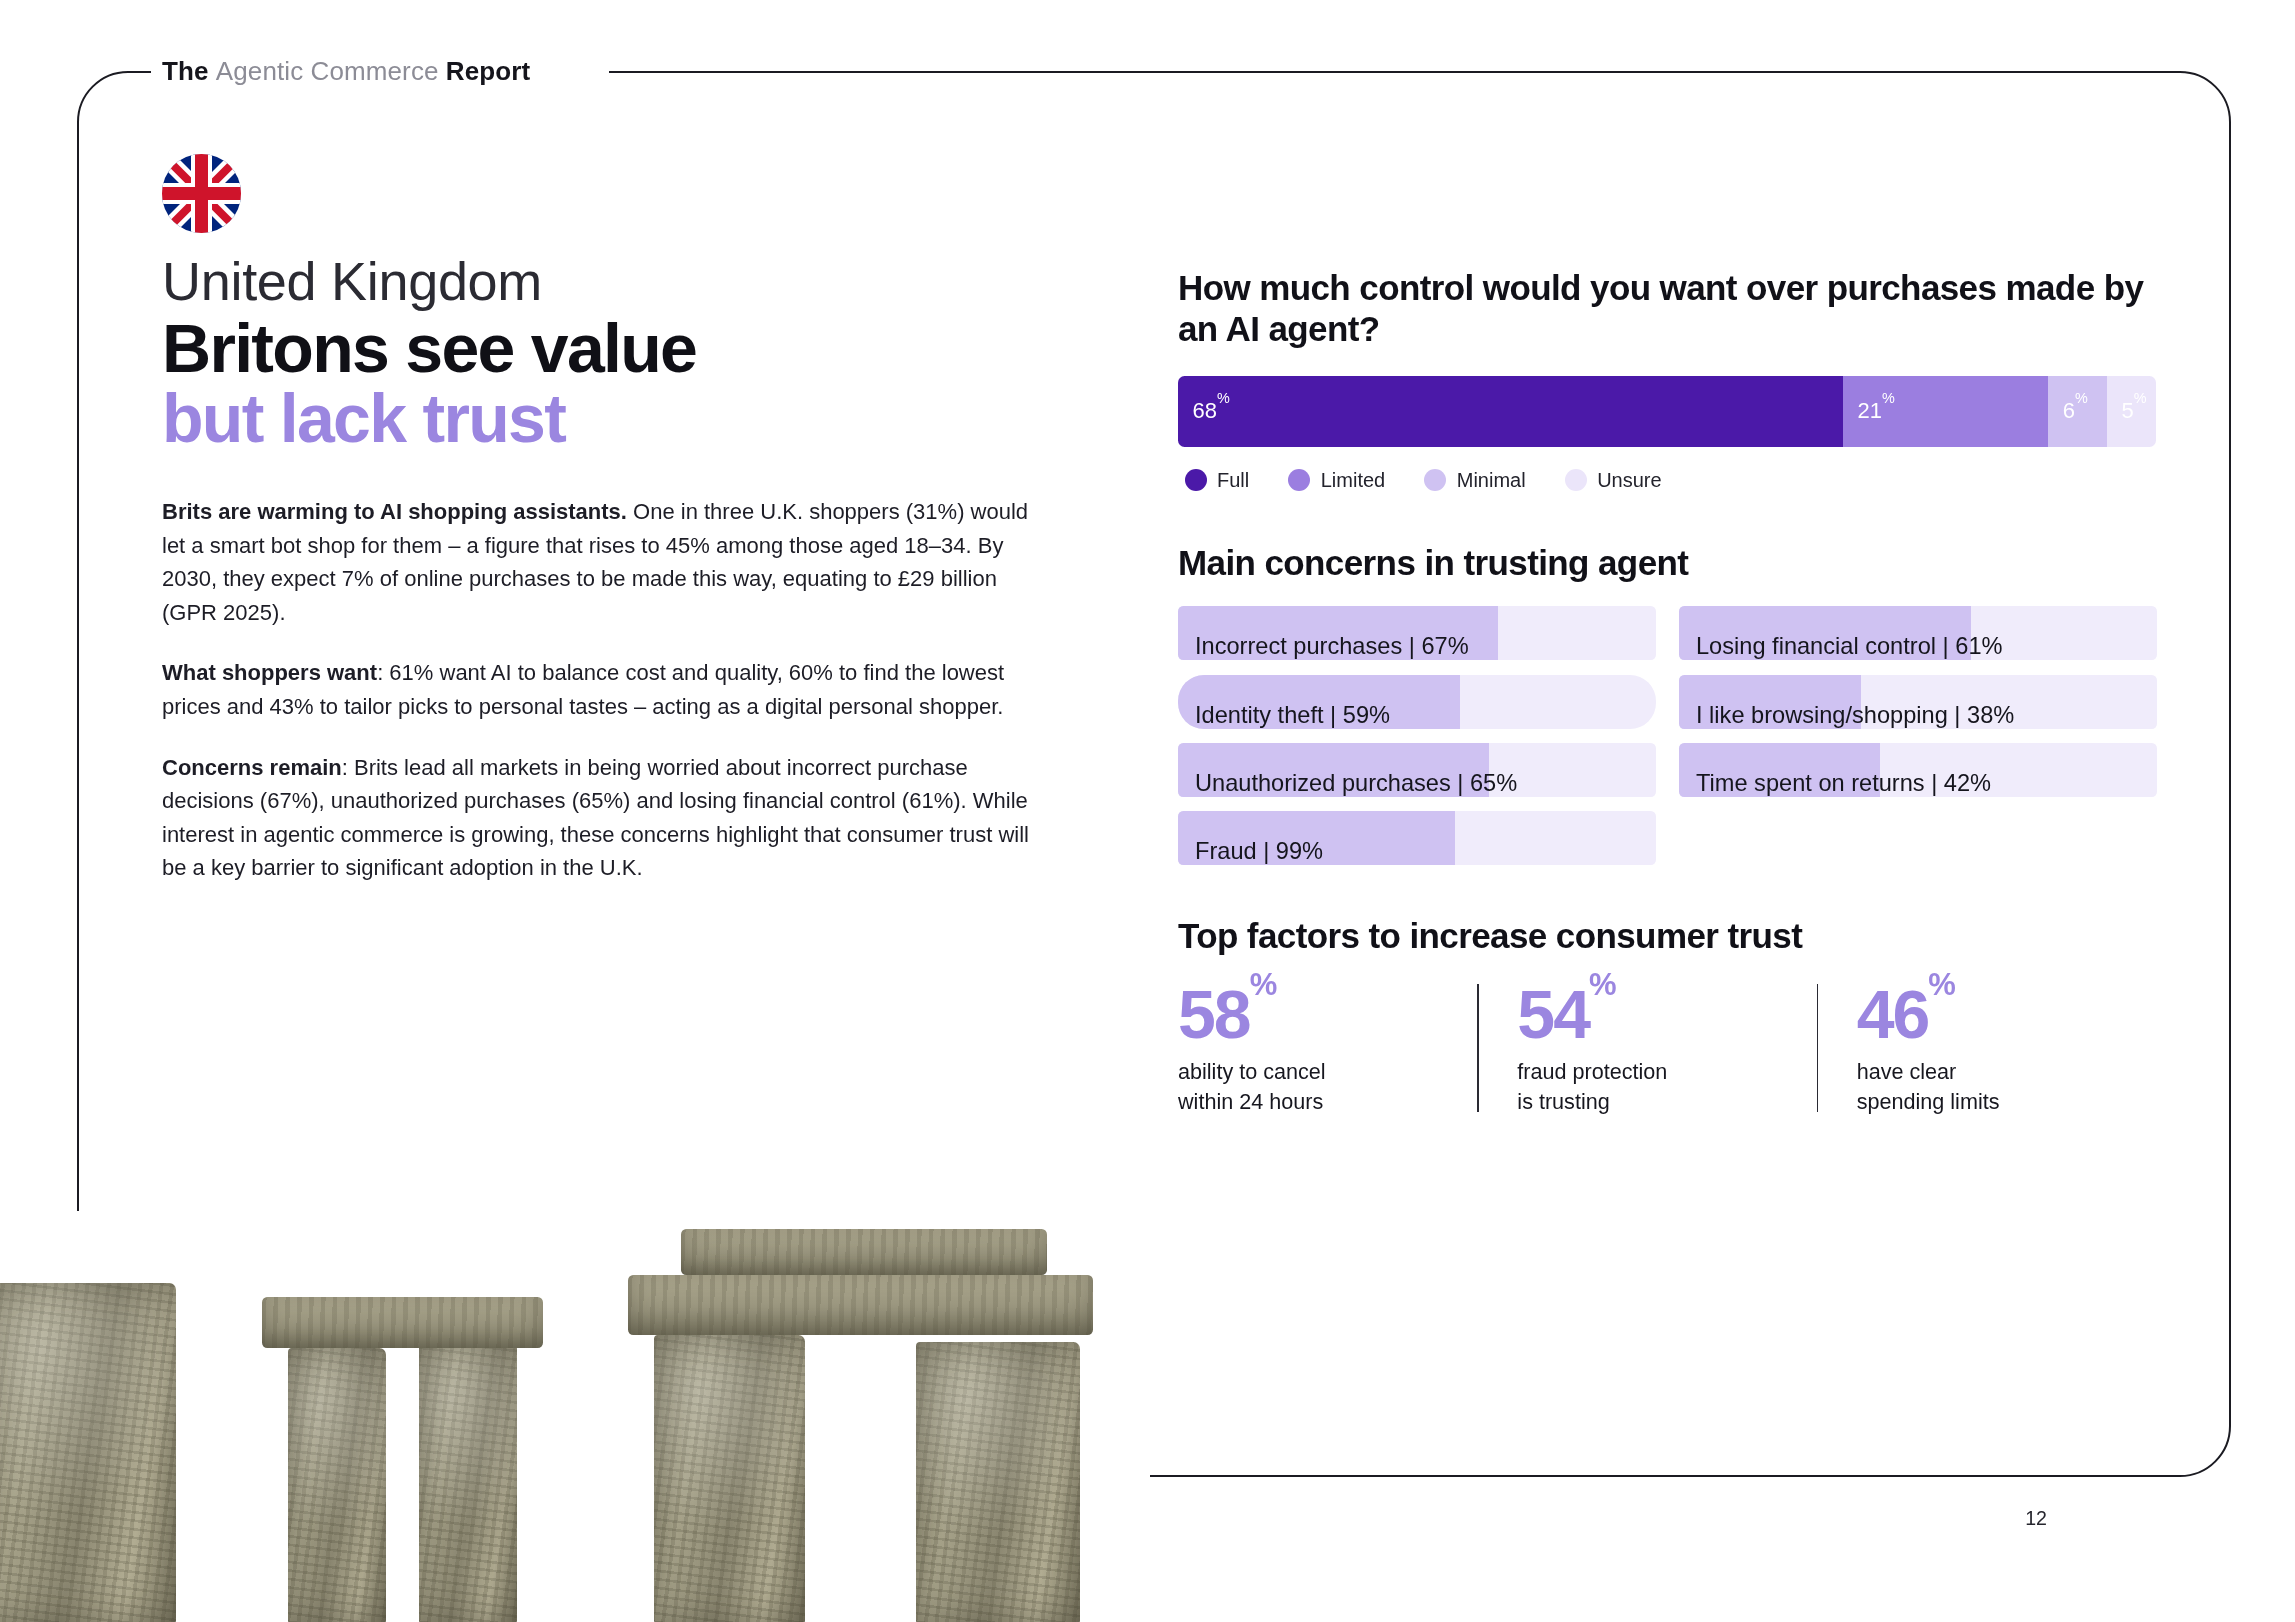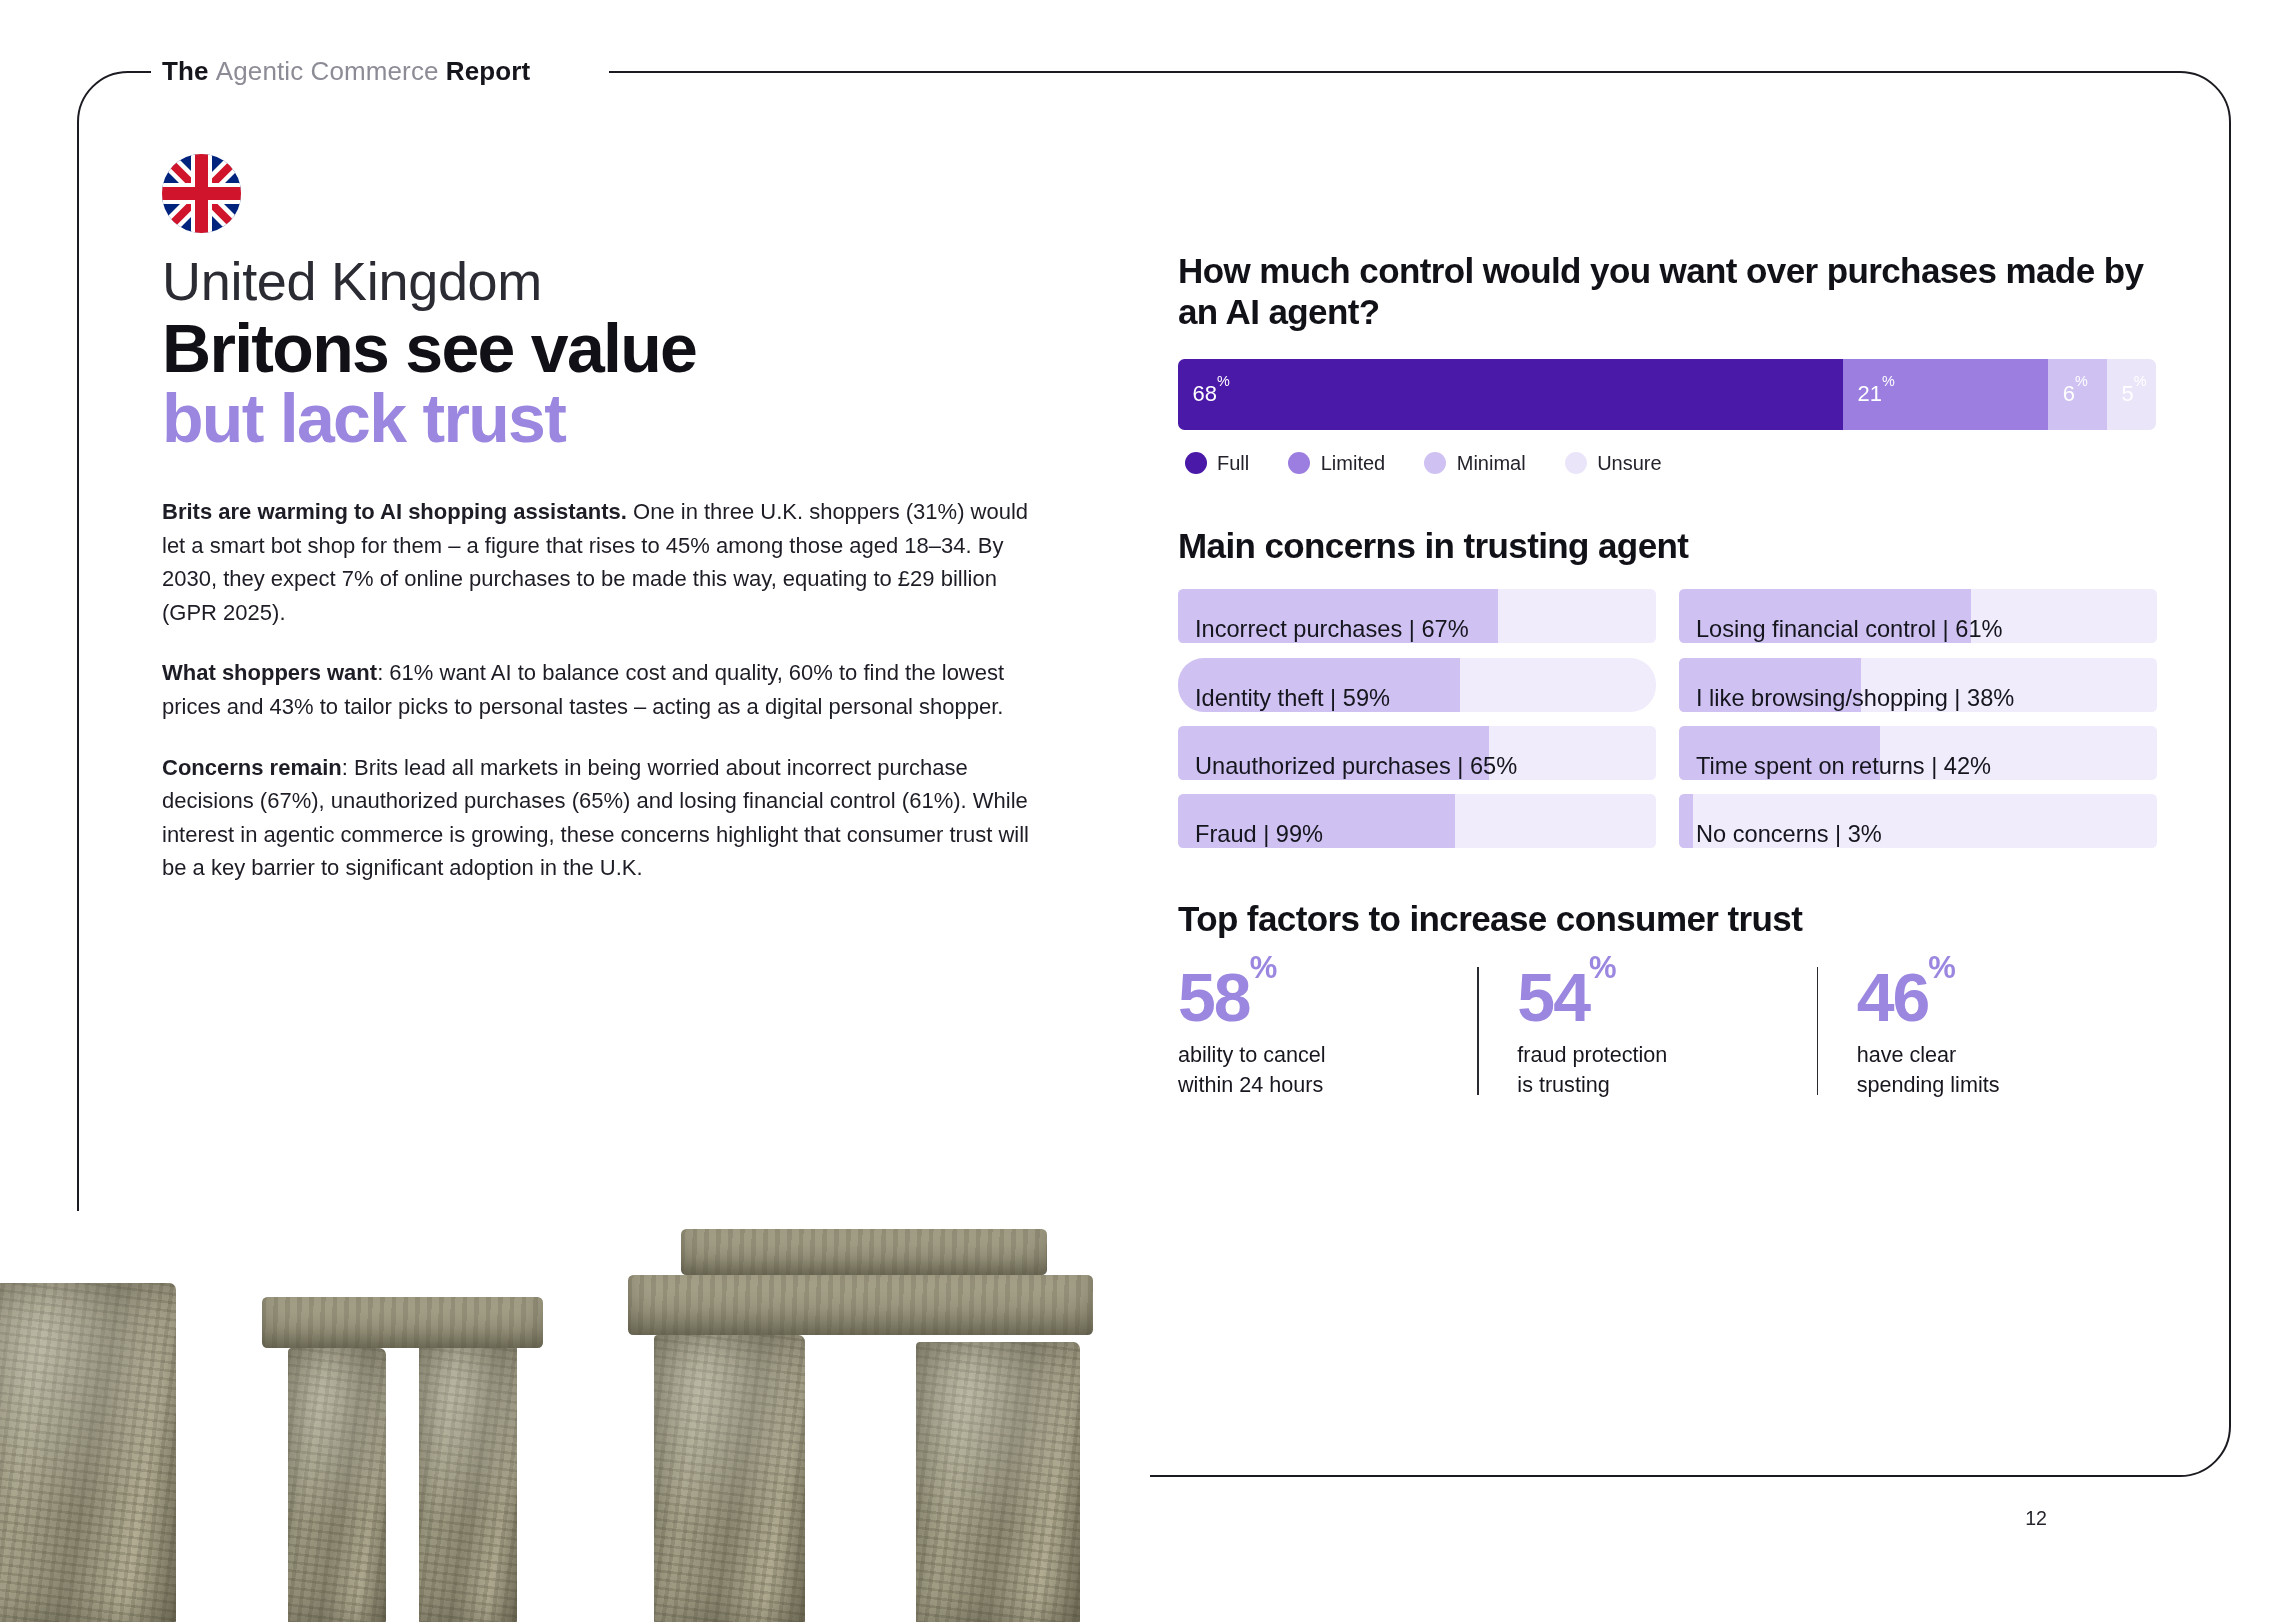--- a/index.html
+++ b/index.html
@@ -134,21 +134,21 @@
   .s1 { left: -19.6px; width: 196px; height: 340px; }
   .s2 { left: 288px; width: 98px; height: 275px; }
   .s3 { left: 419px; width: 98px; height: 281px; }
   .s4 { left: 654px; width: 151px; height: 288px; }
   .s5 { left: 916px; width: 164px; height: 281px; }
   .l1 { left: 262px; bottom: 275px; width: 281px; height: 51px; }
   .l2 { left: 628px; bottom: 288px; width: 465px; height: 60px; }
   .l3 { left: 681px; bottom: 348px; width: 366px; height: 46px; }
 
   
-  .right { position: absolute; left: 1178px; top: 250px; width: 988px; }
+  .right { position: absolute; left: 1178px; top: 267px; width: 988px; }
 
   .q-title {
     font-size: 35px;
     font-weight: 700;
     line-height: 1.18;
     letter-spacing: -0.6px;
     color: #111118;
     margin-bottom: 26px;
   }
 
@@ -369,24 +369,20 @@
           <div class="txt">Unauthorized purchases | 65%</div>
         </div>
         <div class="concern" style="background: rgb(240, 236, 251);">
           <div class="fill" style="width: 42%; background: rgb(207, 194, 242);"></div>
           <div class="txt">Time spent on returns | 42%</div>
         </div>
         <div class="concern" style="background: rgb(240, 236, 251);">
           <div class="fill" style="width: 58%; background: rgb(207, 194, 242);"></div>
           <div class="txt">Fraud | 99%</div>
         </div>
-        <div class="concern" style="background: rgb(240, 236, 251);">
-          <div class="fill" style="width: 3%; background: rgb(207, 194, 242);"></div>
-          <div class="txt">No concerns | 3%</div>
-        </div>
       </div>
 
     <div class="section-title">Top factors to increase consumer trust</div>
 
     <div class="factors">
       <div class="factor">
         <div class="big"><span>58</span><sup>%</sup></div>
         <div class="desc">
           <span>ability to cancel</span><br><span>within 24 hours</span>
         </div>

